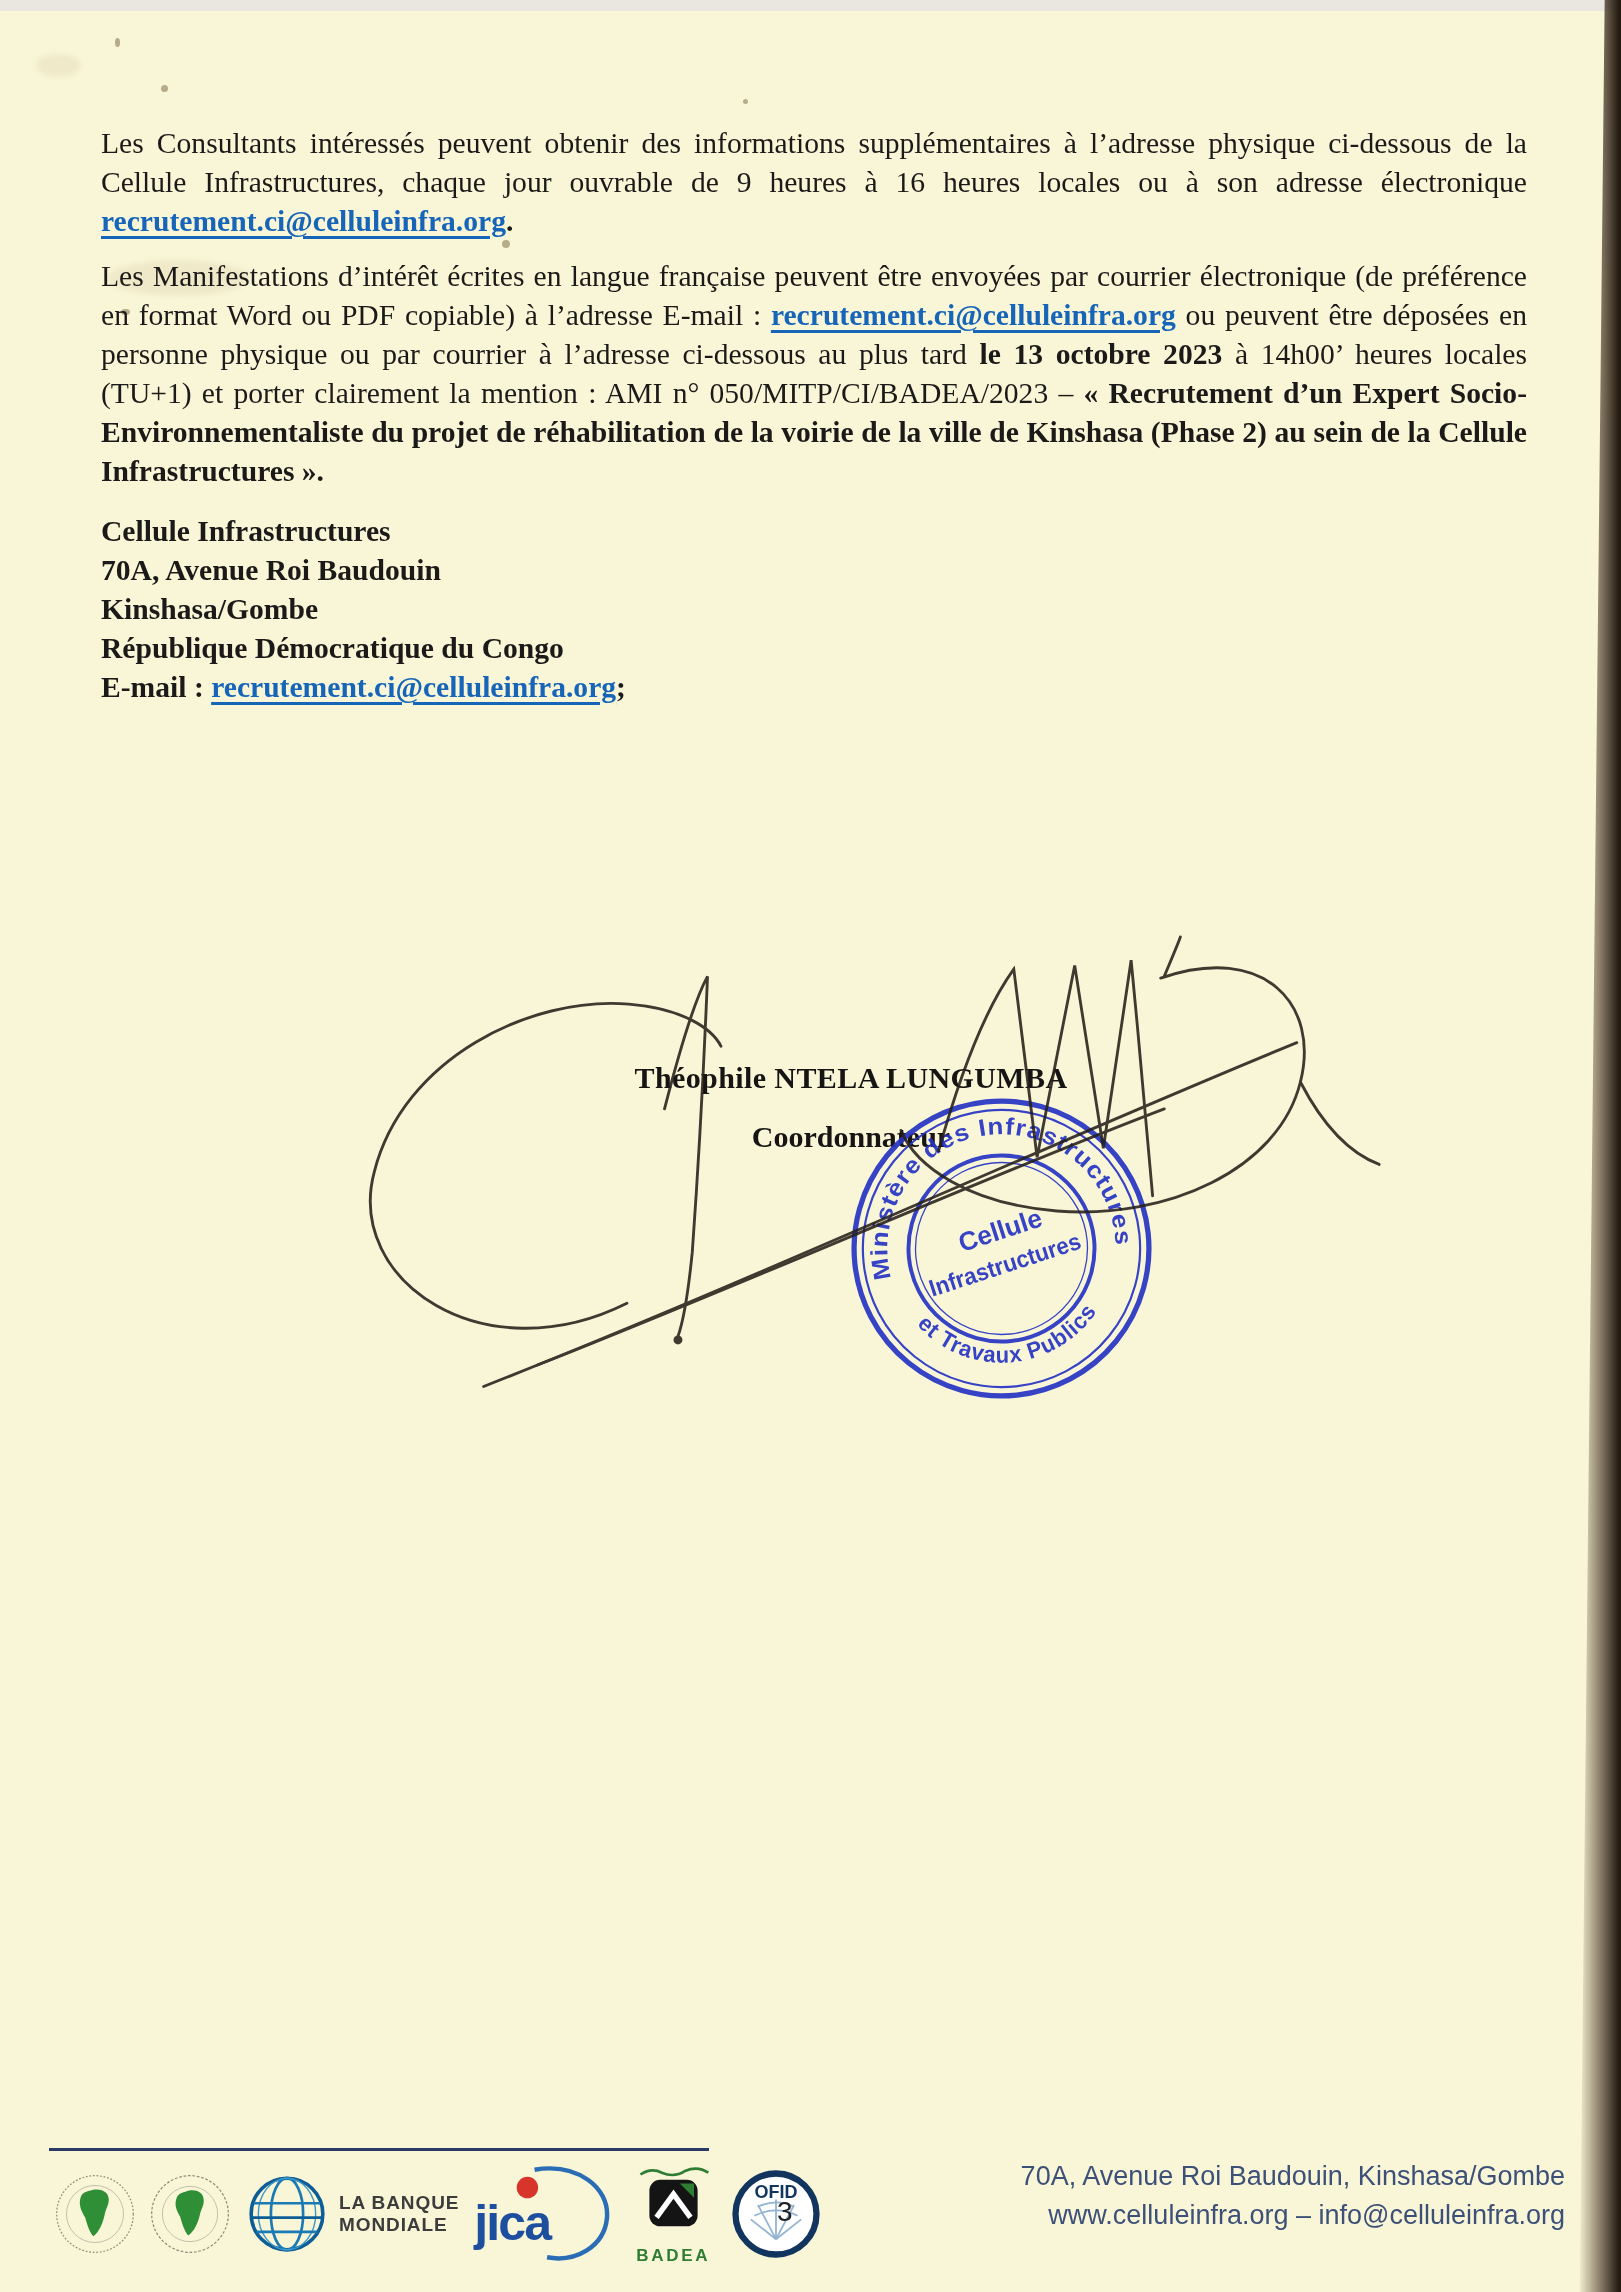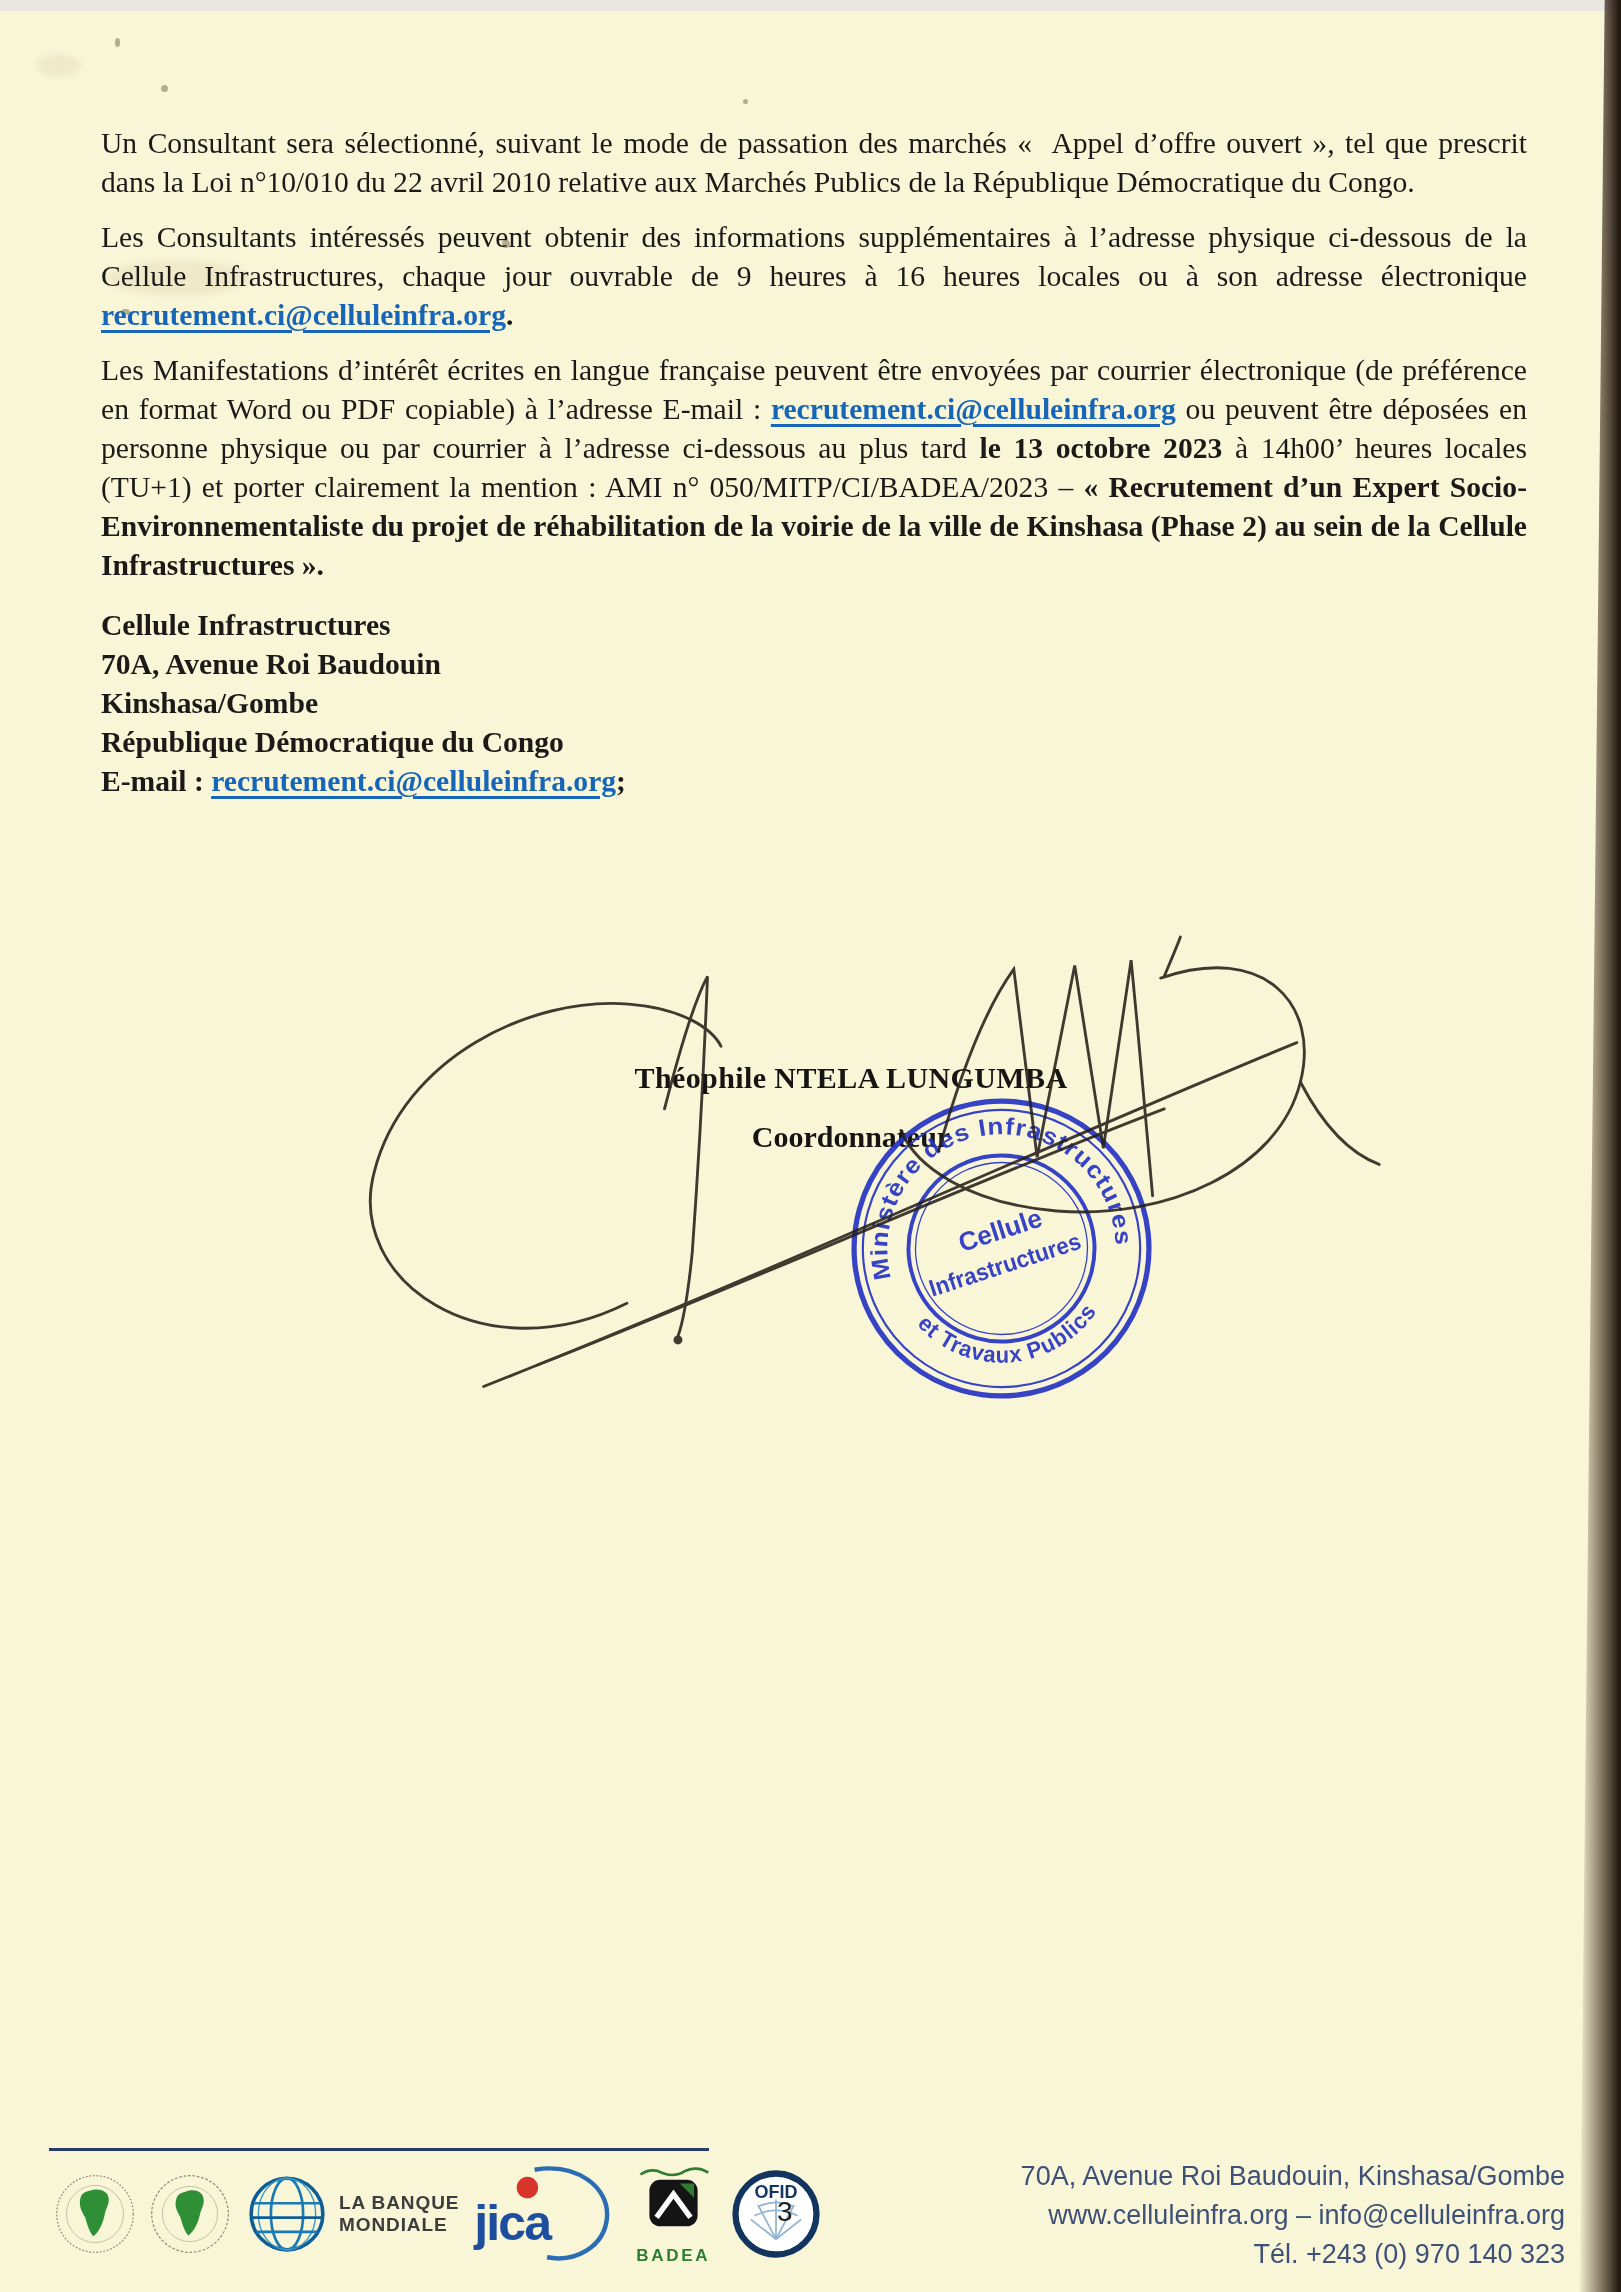--- a/index.html
+++ b/index.html
@@ -61,21 +61,20 @@
 <div class="scan-top-strip"></div>
 <div class="smudge" style="left:107px;top:260px;width:143px;height:36px;"></div>
 <div class="smudge" style="left:36px;top:54px;width:45px;height:23px;"></div>
 <div class="speck" style="left:115px;top:38px;width:5.4px;height:9px;"></div>
 <div class="speck" style="left:161px;top:85px;width:7.2px;height:7.2px;"></div>
 <div class="speck" style="left:502px;top:240px;width:8px;height:8px;"></div>
 <div class="speck" style="left:743px;top:99px;width:5.4px;height:5.4px;"></div>
 <div class="speck" style="left:121px;top:309px;width:9px;height:6.3px;"></div>
 
 <div class="content">
-  <p class="para"><span class="seg-n">Un Consultant sera sélectionné, suivant le mode de passation des marchés «&nbsp; Appel d’offre ouvert », tel que prescrit dans la Loi n°10/010 du 22 avril 2010 relative aux Marchés Publics de la République Démocratique du Congo.</span></p>
   <p class="para"><span class="seg-n">Les Consultants intéressés peuvent obtenir des informations supplémentaires à l’adresse physique ci-dessous de la Cellule Infrastructures, chaque jour ouvrable de 9 heures à 16 heures locales ou à son adresse électronique </span><span class="seg-l">recrutement.ci@celluleinfra.org</span><span class="seg-b">.</span></p>
   <p class="para"><span class="seg-n">Les Manifestations d’intérêt écrites en langue française peuvent être envoyées par courrier électronique (de préférence en format Word ou PDF copiable) à l’adresse E-mail : </span><span class="seg-l">recrutement.ci@celluleinfra.org</span><span class="seg-n"> ou peuvent être déposées en personne physique ou par courrier à l’adresse ci-dessous au plus tard </span><span class="seg-b">le 13 octobre 2023</span><span class="seg-n"> à 14h00’ heures locales (TU+1) et porter clairement la mention : AMI n° 050/MITP/CI/BADEA/2023 – </span><span class="seg-b">« Recrutement d’un Expert Socio-Environnementaliste du projet de réhabilitation de la voirie de la ville de Kinshasa (Phase 2) au sein de la Cellule Infrastructures ».</span></p>
 
   <div class="contact">
     <div class="contact-line"><span class="seg-b">Cellule Infrastructures</span></div>
     <div class="contact-line"><span class="seg-b">70A, Avenue Roi Baudouin</span></div>
     <div class="contact-line"><span class="seg-b">Kinshasa/Gombe</span></div>
     <div class="contact-line"><span class="seg-b">République Démocratique du Congo</span></div>
     <div class="contact-line"><span class="seg-b">E-mail : </span><span class="seg-l">recrutement.ci@celluleinfra.org</span><span class="seg-b">;</span></div>
   </div>
@@ -183,19 +182,18 @@
       <path d="M 26 52 Q 50 40 74 52" fill="none"></path>
       <path d="M 30 42 Q 50 32 70 42" fill="none"></path>
     </g>
     <text x="50" y="32" text-anchor="middle" font-family="Liberation Sans, sans-serif" font-weight="700" font-size="20" fill="#12355f">OFID</text>
   </svg>
 </div>
 
 <div class="footer-right">
   <div>70A, Avenue Roi Baudouin, Kinshasa/Gombe</div>
   <div>www.celluleinfra.org – info@celluleinfra.org</div>
-  <div>Tél. +243 (0) 970 140 323</div>
 </div>
 
 <div class="page-num">3</div>
 
 <div class="scan-right-edge"></div>
 
 
 </body></html>

